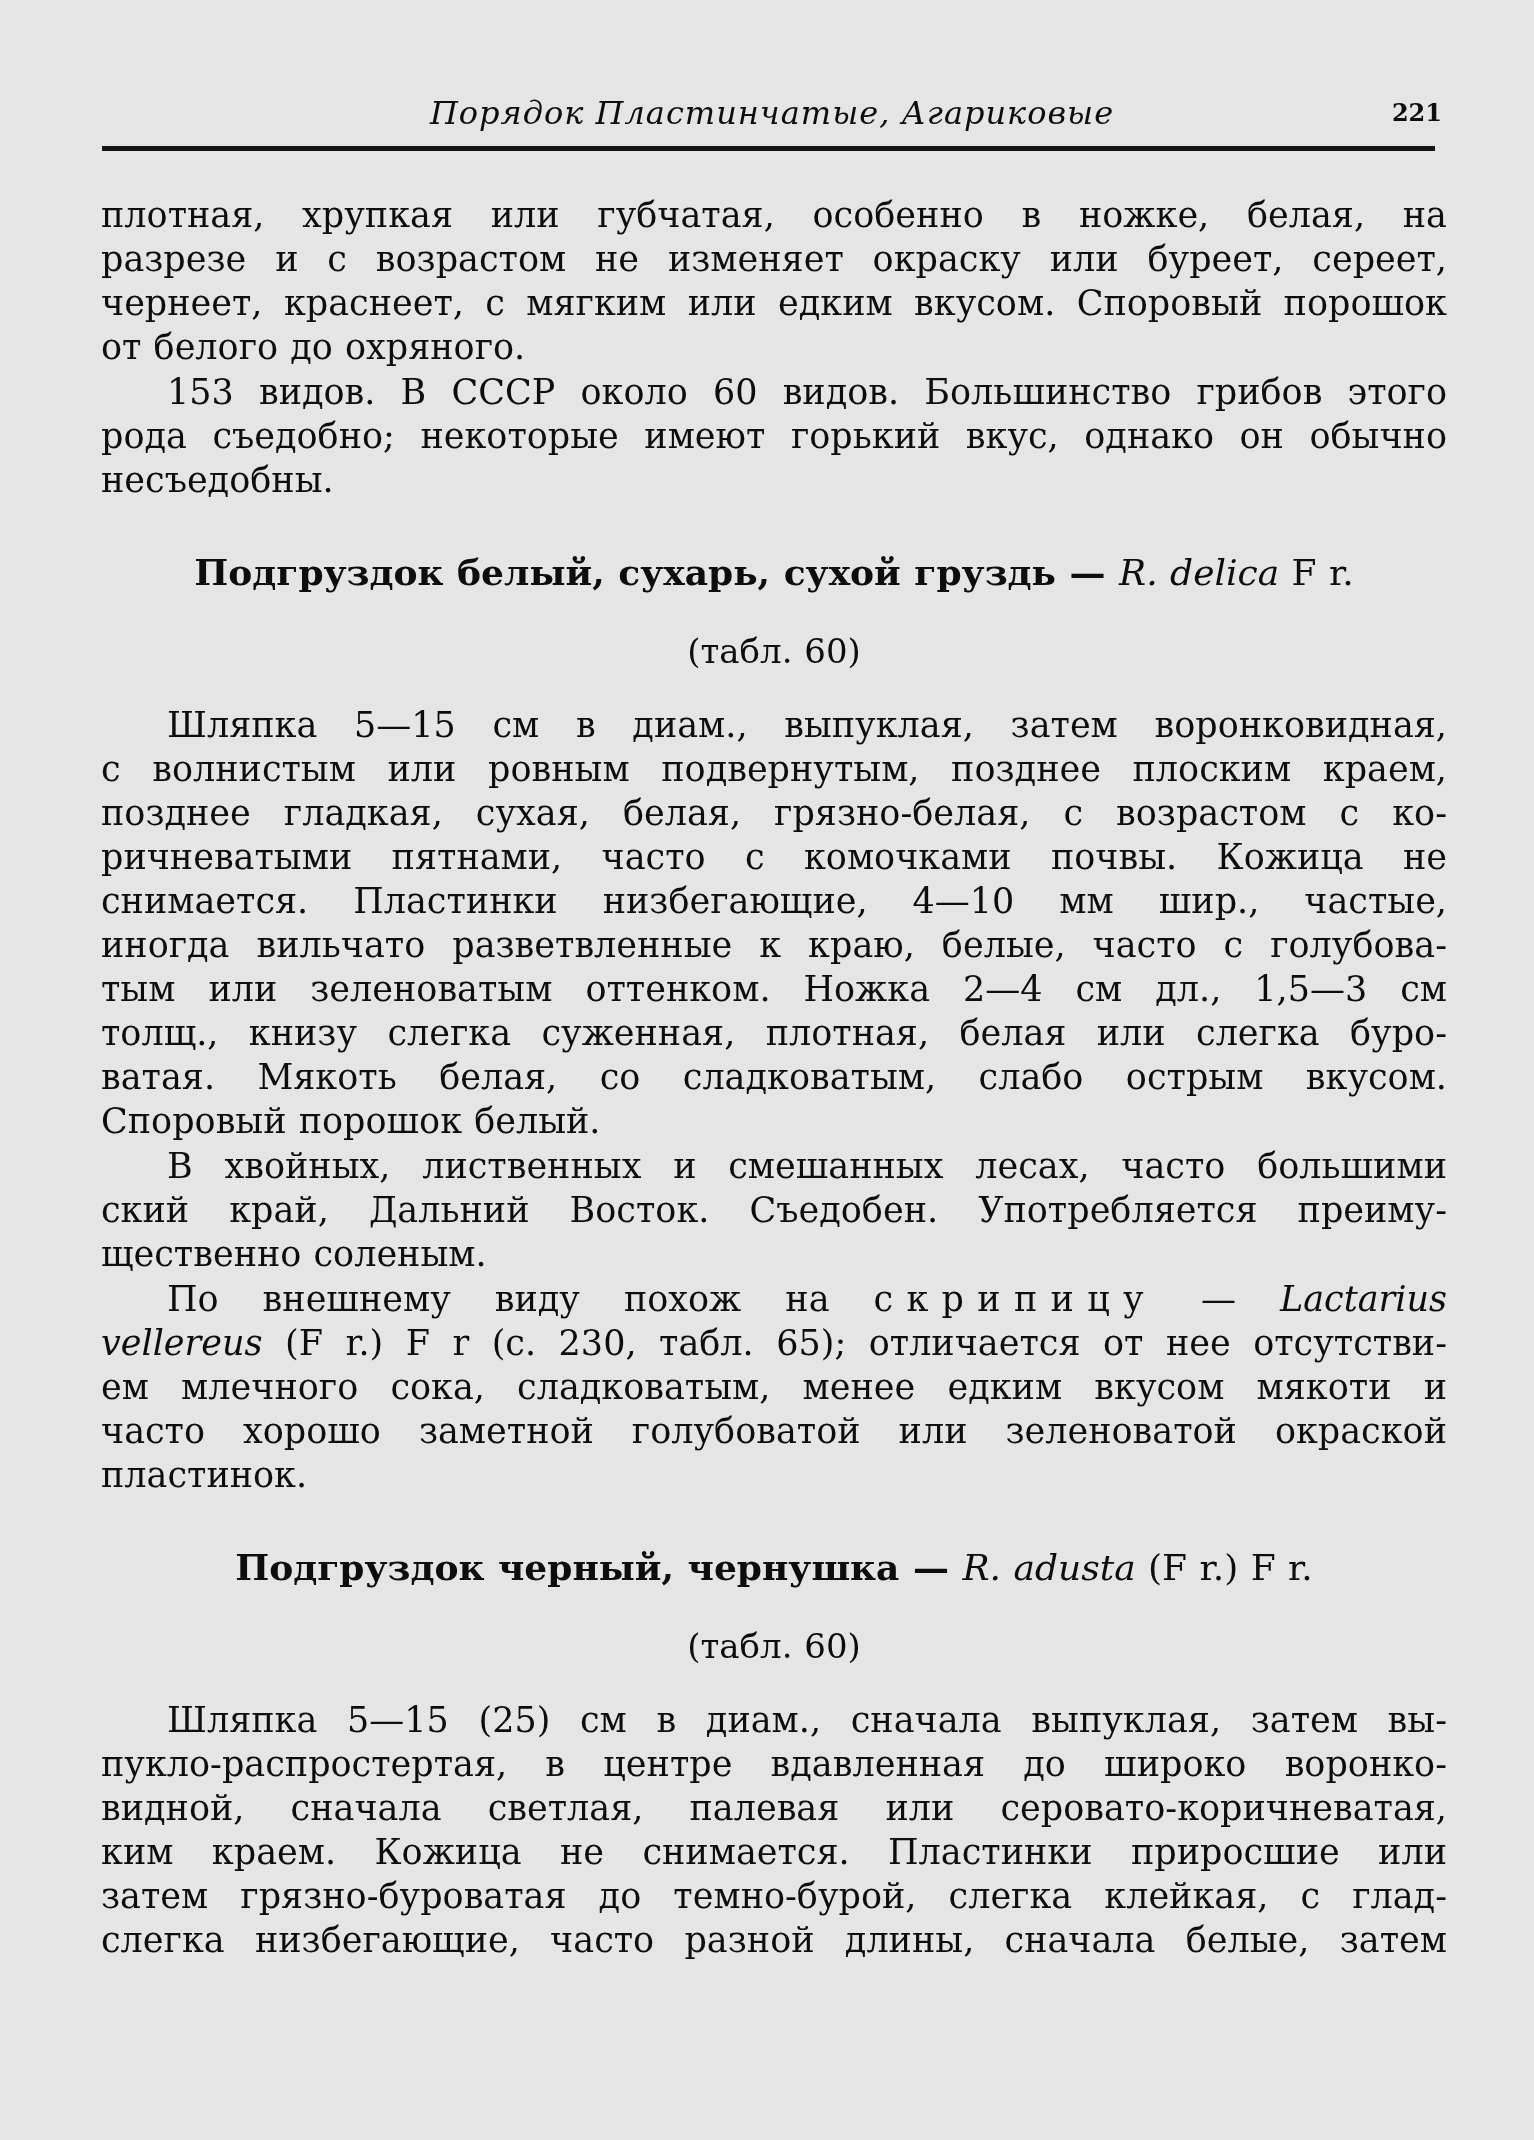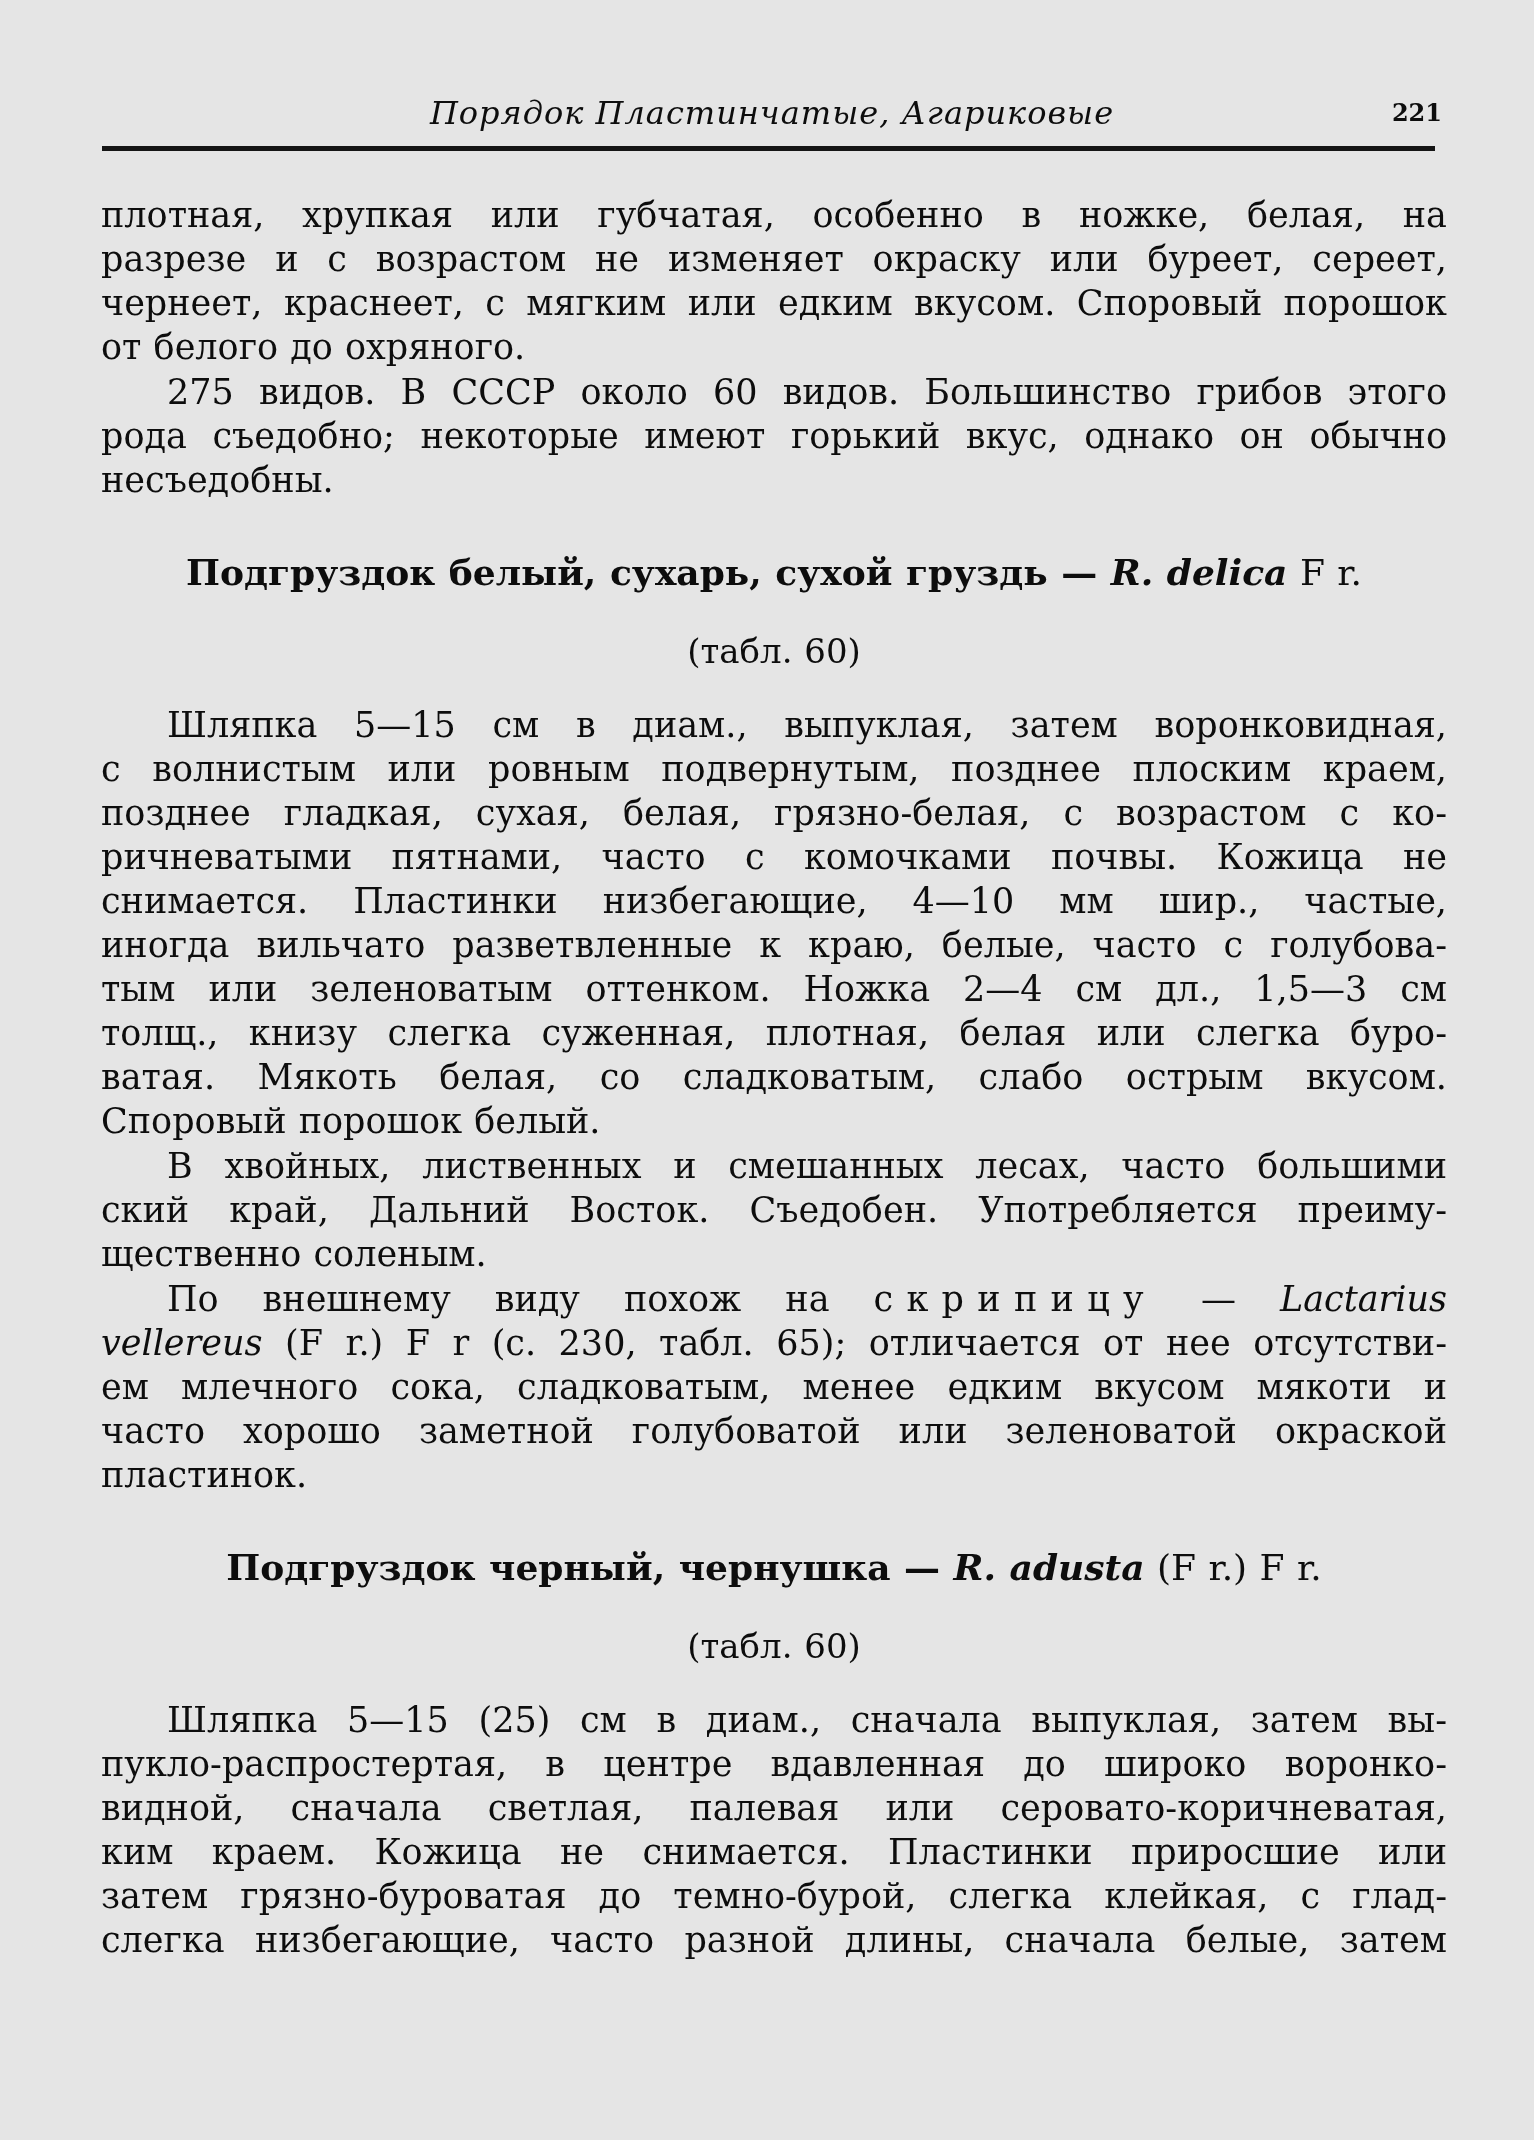--- a/index.html
+++ b/index.html
@@ -66,21 +66,21 @@
   .spaced { letter-spacing: 0.38em; }
 
   
   .sp-heading {
     margin-top: 46px;
     text-align: center;
     font-weight: bold;
     font-size: 36px;
     line-height: 48px;
   }
-  .sp-heading .latin  { font-weight: bold; font-style: italic; }
+  .sp-heading .latin  { font-weight: normal; font-style: italic; }
   .sp-heading .author { font-weight: normal; }
   .table-ref {
     text-align: center;
     font-size: 34px;
     line-height: 48px;
     font-weight: normal;
   }
 </style>
 </head>
 <body>
@@ -97,21 +97,21 @@
   <main class="text-block">
 
     <section class="para para-first">
       <div class="ln">плотная, хрупкая или губчатая, особенно в ножке, белая, на</div>
       <div class="ln">разрезе и с возрастом не изменяет окраску или буреет, сереет,</div>
       <div class="ln">чернеет, краснеет, с мягким или едким вкусом. Споровый порошок</div>
       <div class="ln last">от белого до охряного.</div>
     </section>
 
     <section class="para">
-      <div class="ln indent">275 видов. В СССР около 60 видов. Большинство грибов этого</div>
+      <div class="ln indent">153 видов. В СССР около 60 видов. Большинство грибов этого</div>
       <div class="ln">рода съедобно; некоторые имеют горький вкус, однако он обычно</div>
       <div class="ln last">несъедобны.</div>
     </section>
 
     <h2 class="sp-heading">
       <span>Подгруздок белый, сухарь, сухой груздь — </span><span class="latin">R. delica</span><span class="author"> F r.</span>
     </h2>
     <div class="table-ref">(табл. 60)</div>
 
     <section class="para after-sub">

